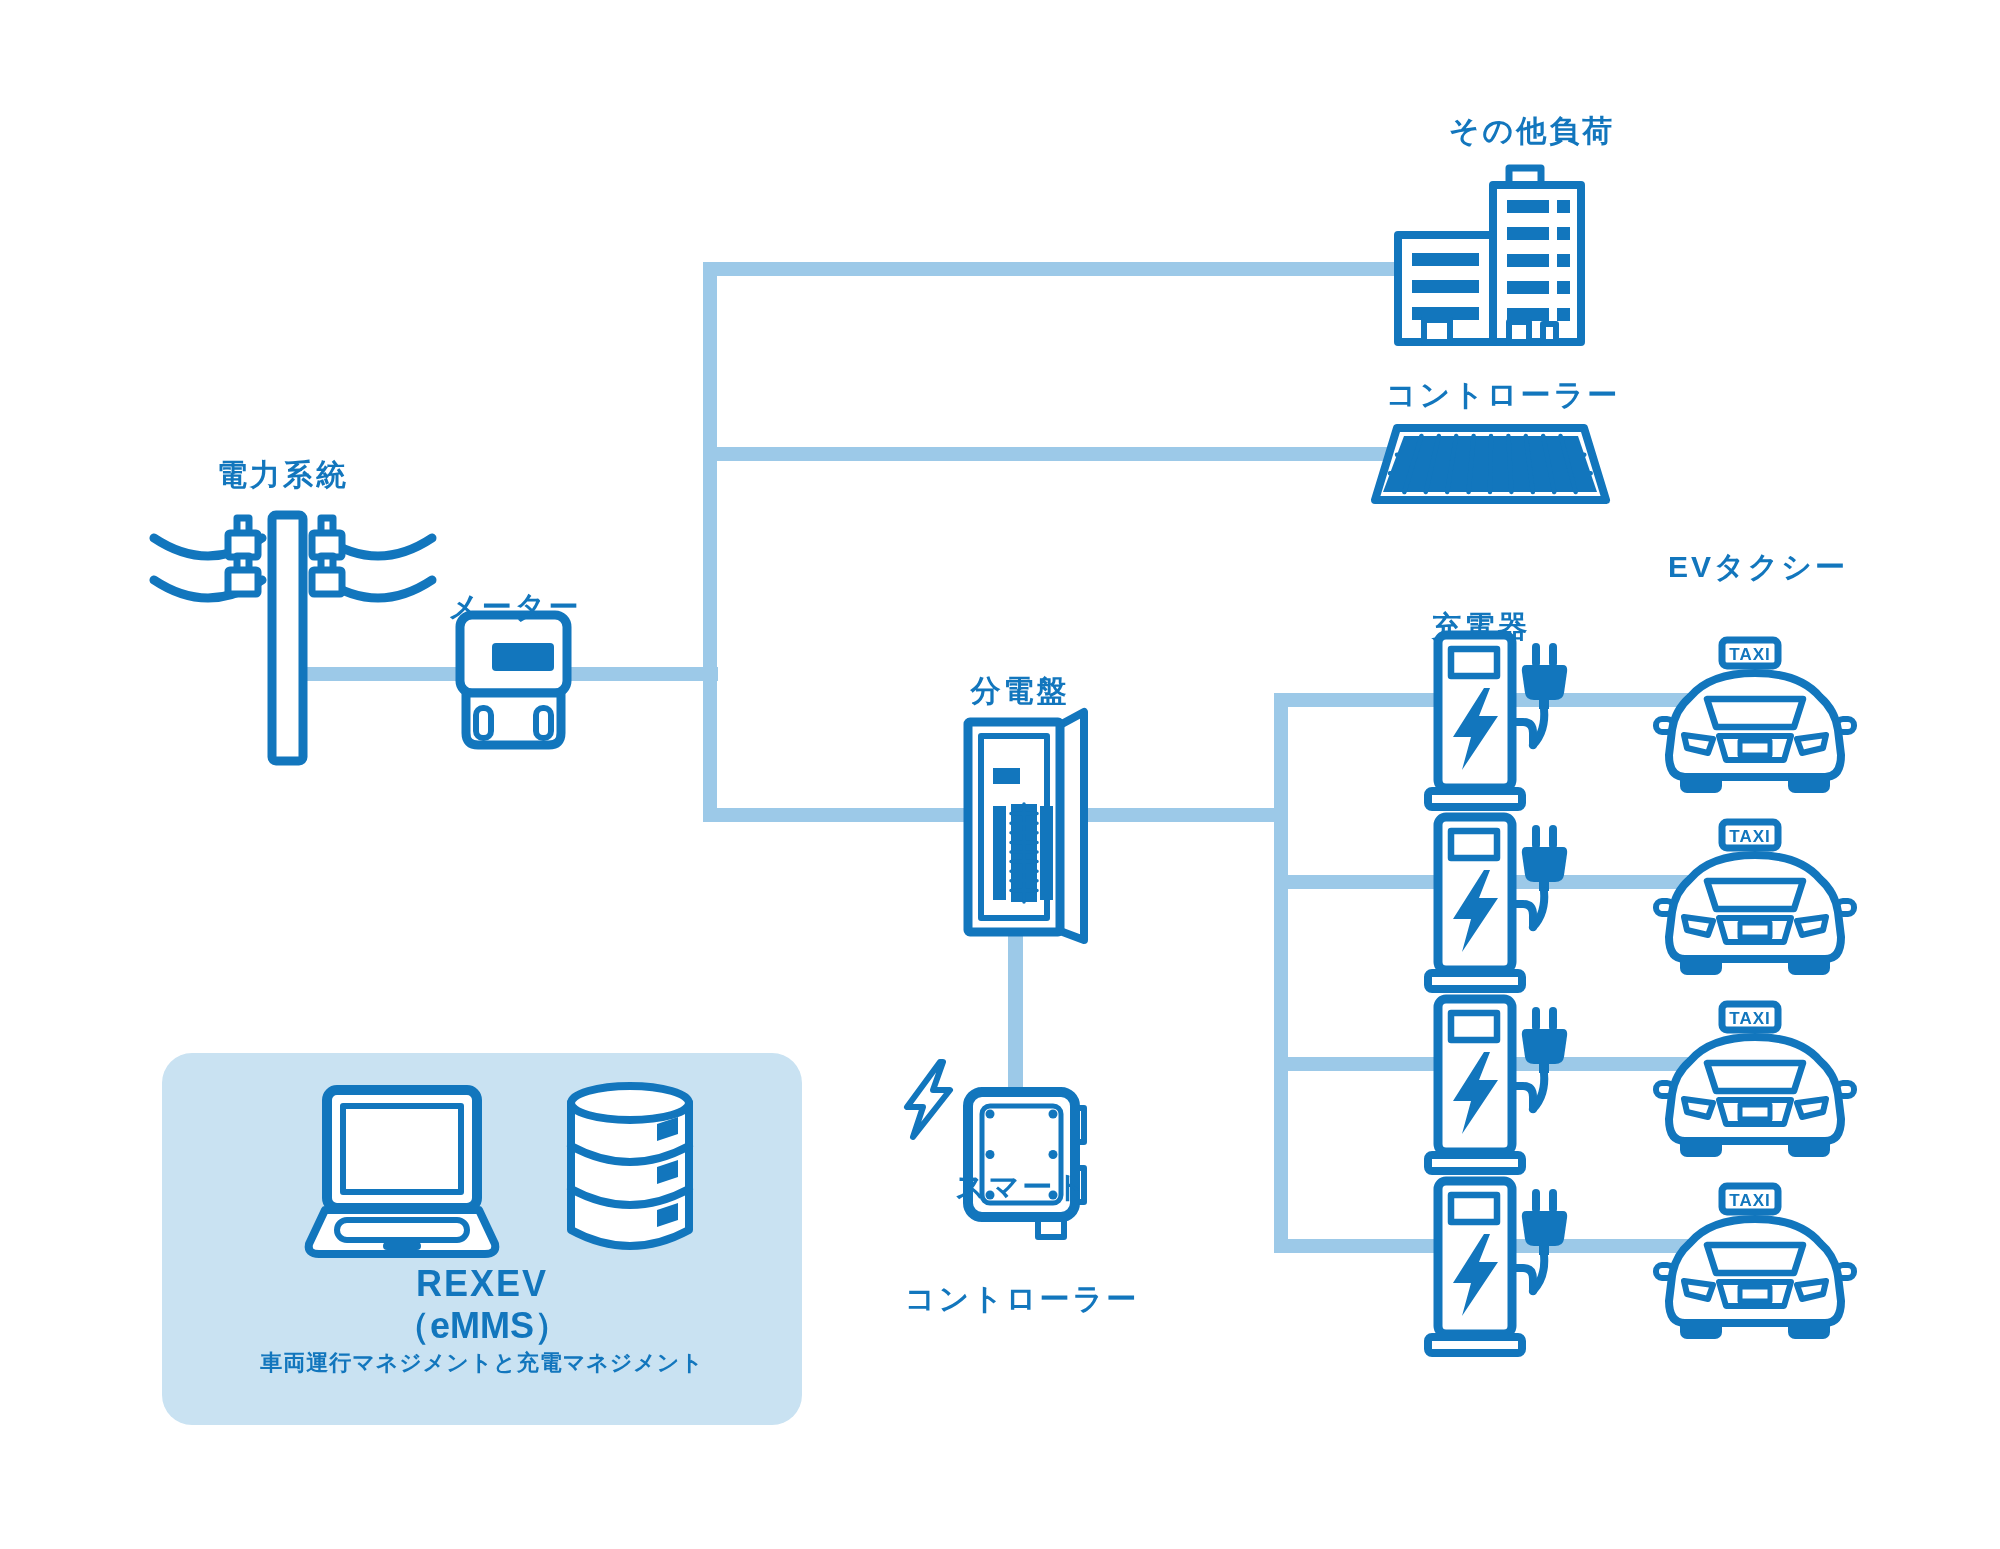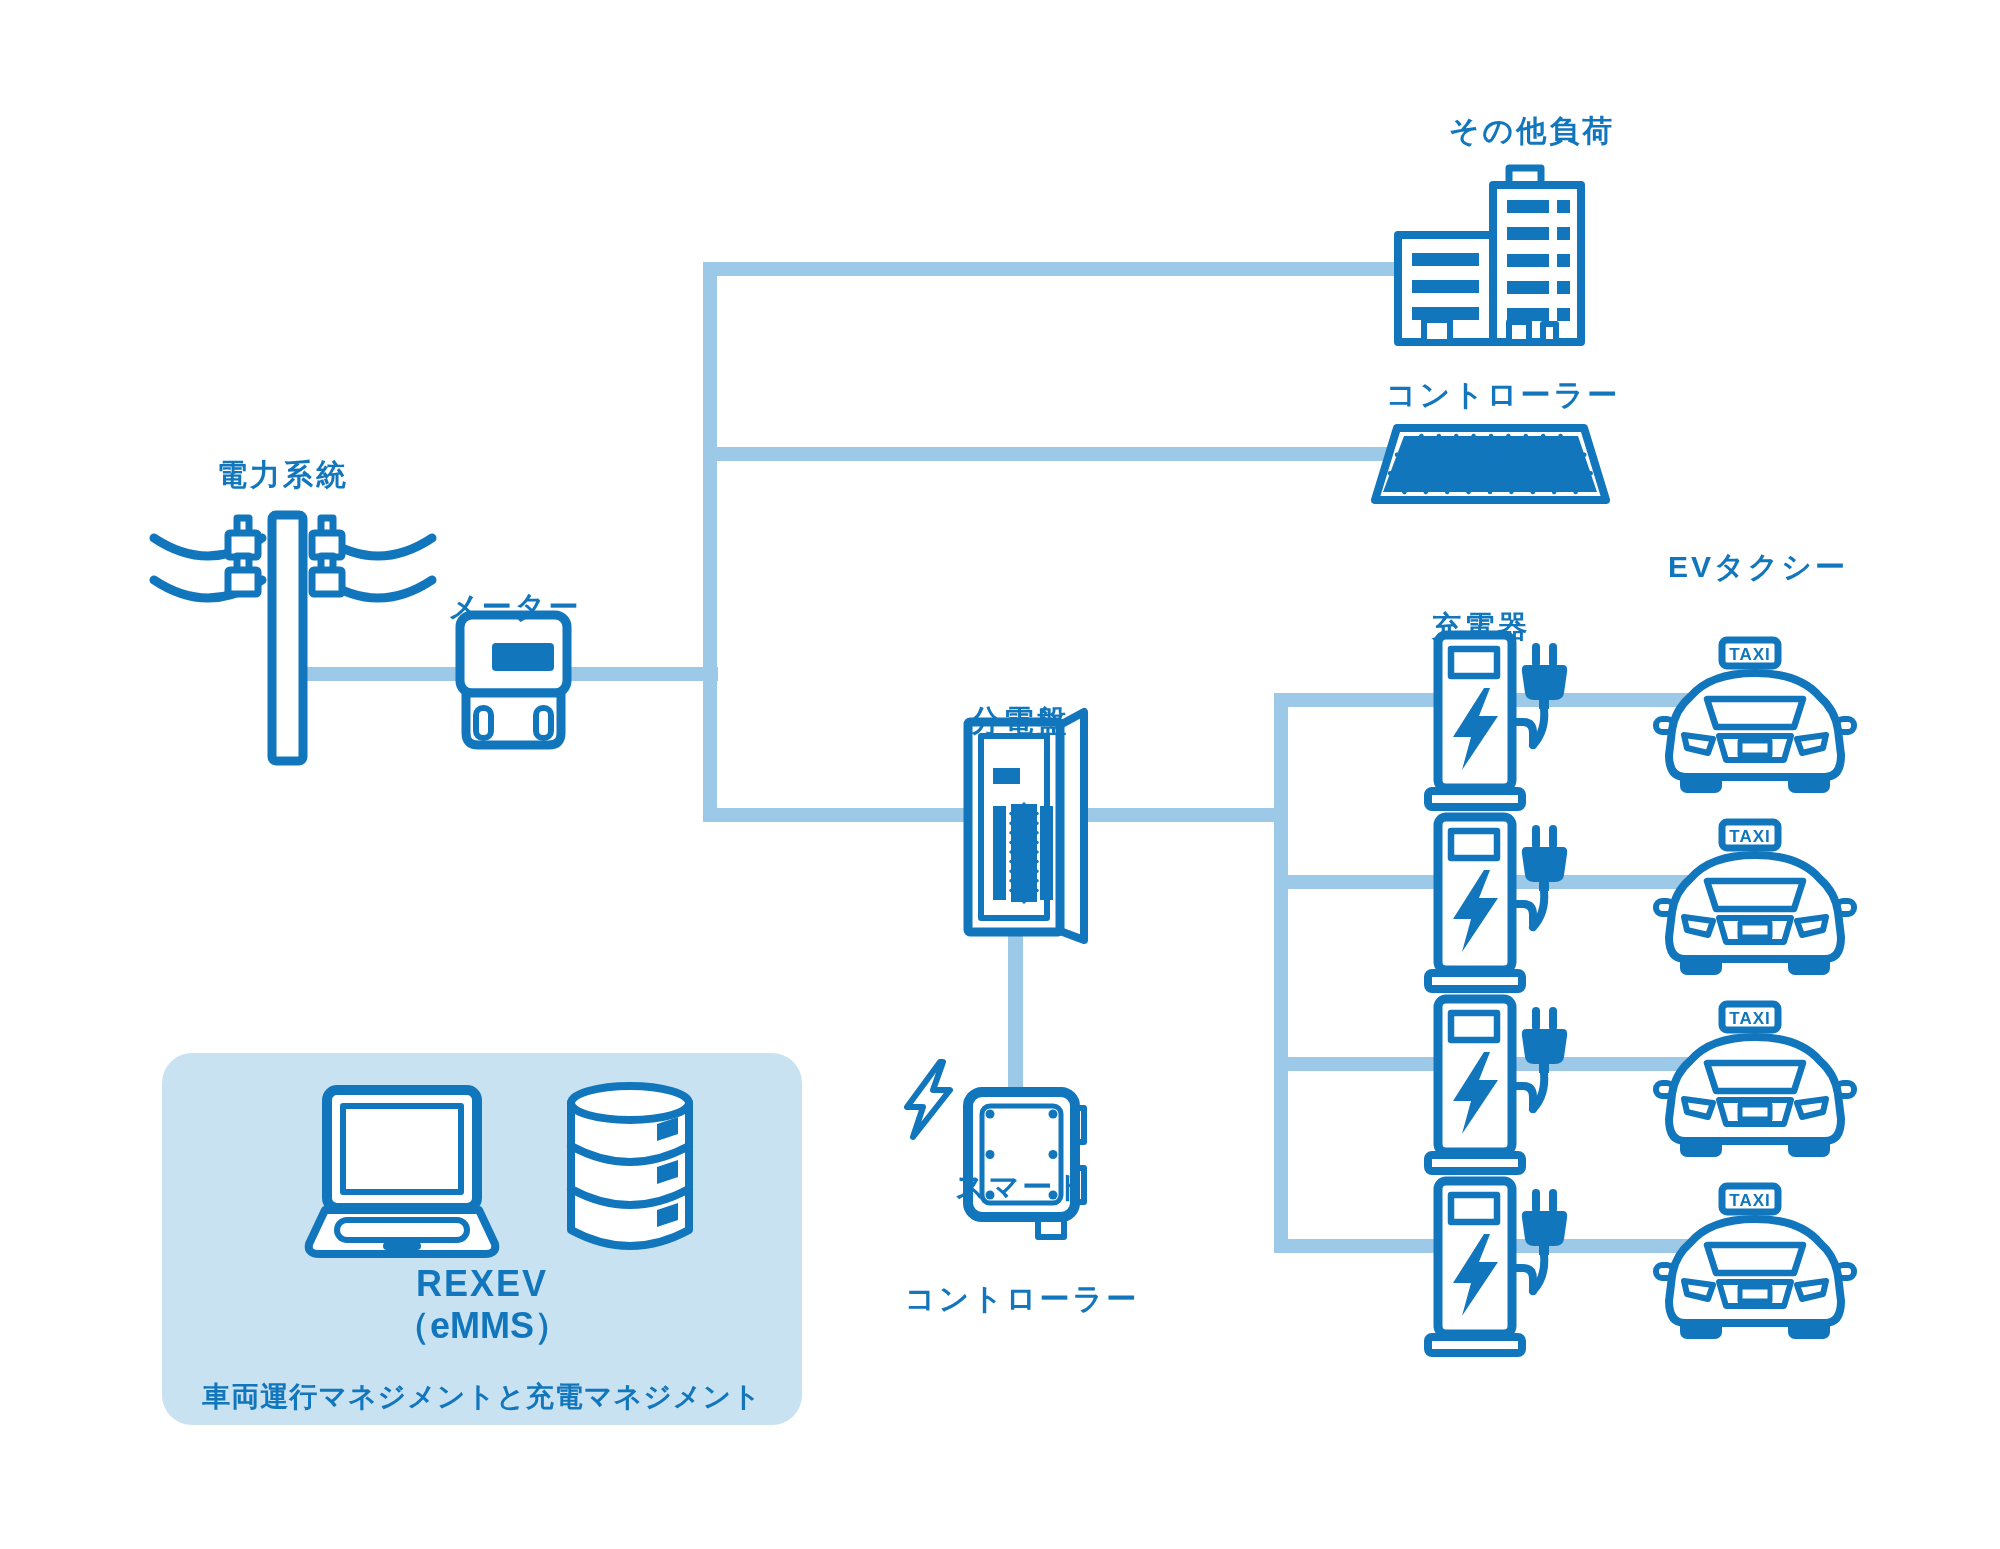--- a/index.html
+++ b/index.html
@@ -24,21 +24,21 @@
   svg{display:block;overflow:visible;}
   .st{stroke:var(--primary);fill:#fff;stroke-linejoin:round;stroke-linecap:round;}
   .nf{stroke:var(--primary);fill:none;stroke-linejoin:round;stroke-linecap:round;}
   .fl{fill:var(--primary);stroke:none;}
   .panelbox{position:absolute;background:var(--panel);}
   #rexev-box{left:162px;top:1053px;width:640px;height:372px;border-radius:30px;}
   #plan-pill{left:1413px;top:1356px;width:410px;height:66px;border-radius:20px;
     display:flex;align-items:center;justify-content:center;}
   #plan-pill .label{position:static;font-size:34px;}
   .rexev-text{font-size:36px;}
-  .rexev-text-small{font-size:28px;letter-spacing:1px;margin-top:31px;}
+  .rexev-text-small{font-size:22px;letter-spacing:1px;}
   text.sign{font-family:"Liberation Sans","DejaVu Sans",sans-serif;font-weight:bold;
     fill:var(--primary);font-size:17px;letter-spacing:1px;text-anchor:middle;}
 </style>
 </head>
 <body>
 
 <div id="canvas">
 
   <div class="wire" style="left:287px;top:667px;width:431px;height:14px;"></div>
   <div class="wire" style="left:703px;top:262px;width:14px;height:560px;"></div>
@@ -122,21 +122,21 @@
       <path class="st" stroke-width="8" d="M105,25 L129,12 L129,240 L105,231 Z"></path>
       <rect class="st" stroke-width="9" x="13" y="22" width="92" height="210" rx="2"></rect>
       <rect class="st" stroke-width="6" x="26" y="36" width="66" height="182"></rect>
       <rect class="fl" x="38" y="68" width="27" height="16"></rect>
       <rect class="fl" x="38" y="106" width="13" height="94"></rect>
       <rect class="fl" x="85" y="106" width="13" height="94"></rect>
       <rect class="fl" x="56" y="104" width="26" height="98"></rect>
       <path class="nf" stroke="#fff" stroke-width="3.5" d="M69,104 V202 M56,113.6 H82 M56,123.2 H82 M56,132.8 H82 M56,142.4 H82 M56,152 H82 M56,161.6 H82 M56,171.2 H82 M56,180.8 H82 M56,190.4 H82"></path>
     </svg>
   </div>
-  <div class="label centered" style="left:1020px;top:708px;font-family:Liberation Mono, monospace;">分電盤</div>
+  <div class="label centered" style="left:1020px;top:676px;">分電盤</div>
 
   <div class="icon" style="left:895px;top:1055px;">
     <svg width="205" height="190" viewBox="0 0 205 190">
       <path class="st" stroke-width="6" d="M45,7 L12,52 L28,52 L18,82 L55,35 L38,35 L48,7 Z"></path>
       <rect class="st" stroke-width="6" x="180" y="53" width="9" height="34"></rect>
       <rect class="st" stroke-width="6" x="180" y="113" width="9" height="34"></rect>
       <rect class="st" stroke-width="6" x="143" y="162" width="26" height="20"></rect>
       <rect class="st" stroke-width="10" x="73" y="37" width="107" height="125" rx="14"></rect>
       <rect class="nf" stroke-width="5" x="87" y="51" width="79" height="97" rx="8"></rect>
       <circle class="fl" cx="95" cy="59" r="4.5"></circle>

